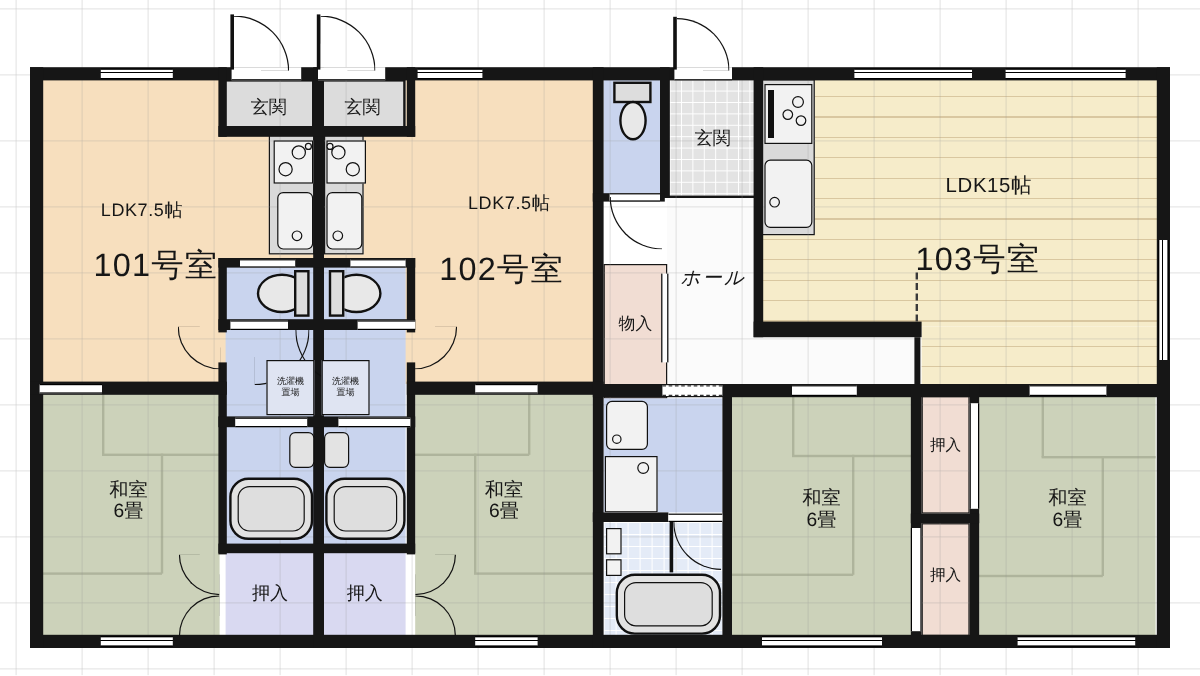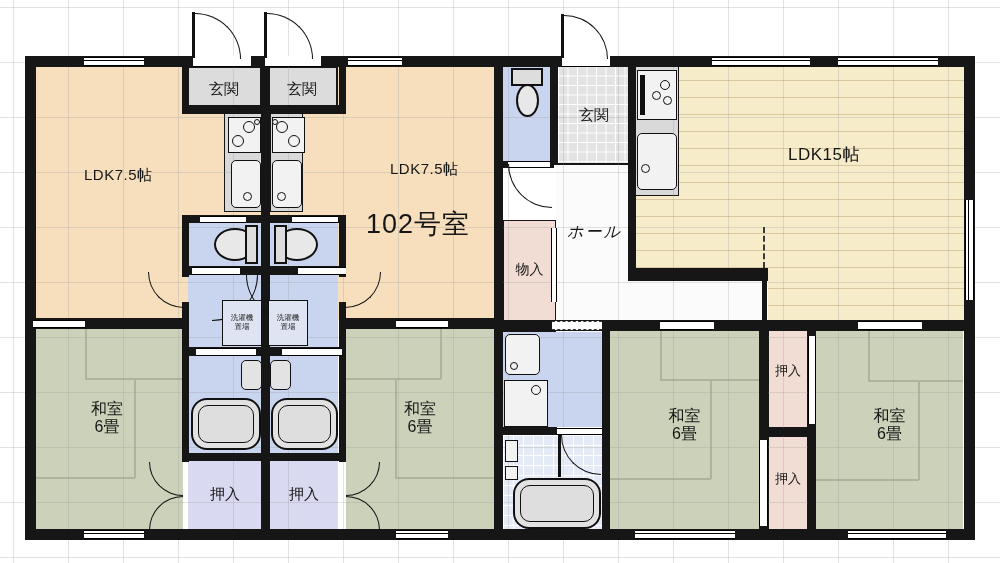--- a/index.html
+++ b/index.html
@@ -251,23 +251,25 @@
   <div class="abs circle" style="left:510px;top:362px;width:8px;height:8px;"></div>
   <div class="abs fix" style="left:504px;top:380px;width:44px;height:47px;"></div>
   <div class="abs circle" style="left:531px;top:385px;width:10px;height:10px;"></div>
   <div class="abs fix" style="left:505px;top:440px;width:13px;height:22px;"></div>
   <div class="abs fix" style="left:505px;top:466px;width:13px;height:14px;"></div>
   <div class="abs tub" style="left:513px;top:478px;width:88px;height:51px;">
       <div class="tub-in"></div>
     </div>
 
   <div class="abs lab lab-ldk" style="left:84px;top:166px;">LDK7.5帖</div>
+  <div class="abs lab room-no" style="left:78px;top:203px;">101号室</div>
   <div class="abs lab lab-ldk" style="left:390px;top:160px;">LDK7.5帖</div>
   <div class="abs lab room-no" style="left:366px;top:206px;text-align:center;">102号室</div>
   <div class="abs lab lab-ldk15" style="left:788px;top:143px;">LDK15帖</div>
+  <div class="abs lab room-no" style="left:763px;top:198px;">103号室</div>
   <div class="abs center lab lab-s" style="left:186px;top:66px;width:76px;height:46px;">玄関</div>
   <div class="abs center lab lab-s" style="left:266px;top:66px;width:72px;height:46px;">玄関</div>
   <div class="abs center lab lab-s" style="left:556px;top:95px;width:76px;height:40px;">玄関</div>
   <div class="abs lab lab-hall" style="left:567px;top:222px;font-style:italic;">ホール</div>
   <div class="abs center lab" style="left:503px;top:255px;width:53px;height:30px;font-size:14px;">物入</div>
   <div class="abs center lab lab-s" style="left:188px;top:458px;width:74px;height:72px;">押入</div>
   <div class="abs center lab lab-s" style="left:270px;top:458px;width:68px;height:72px;">押入</div>
   <div class="abs center lab" style="left:762px;top:360px;width:52px;height:22px;font-size:13px;">押入</div>
   <div class="abs center lab" style="left:762px;top:468px;width:52px;height:22px;font-size:13px;">押入</div>
   <div class="abs center" style="left:31px;top:328px;width:152px;height:180px;">

